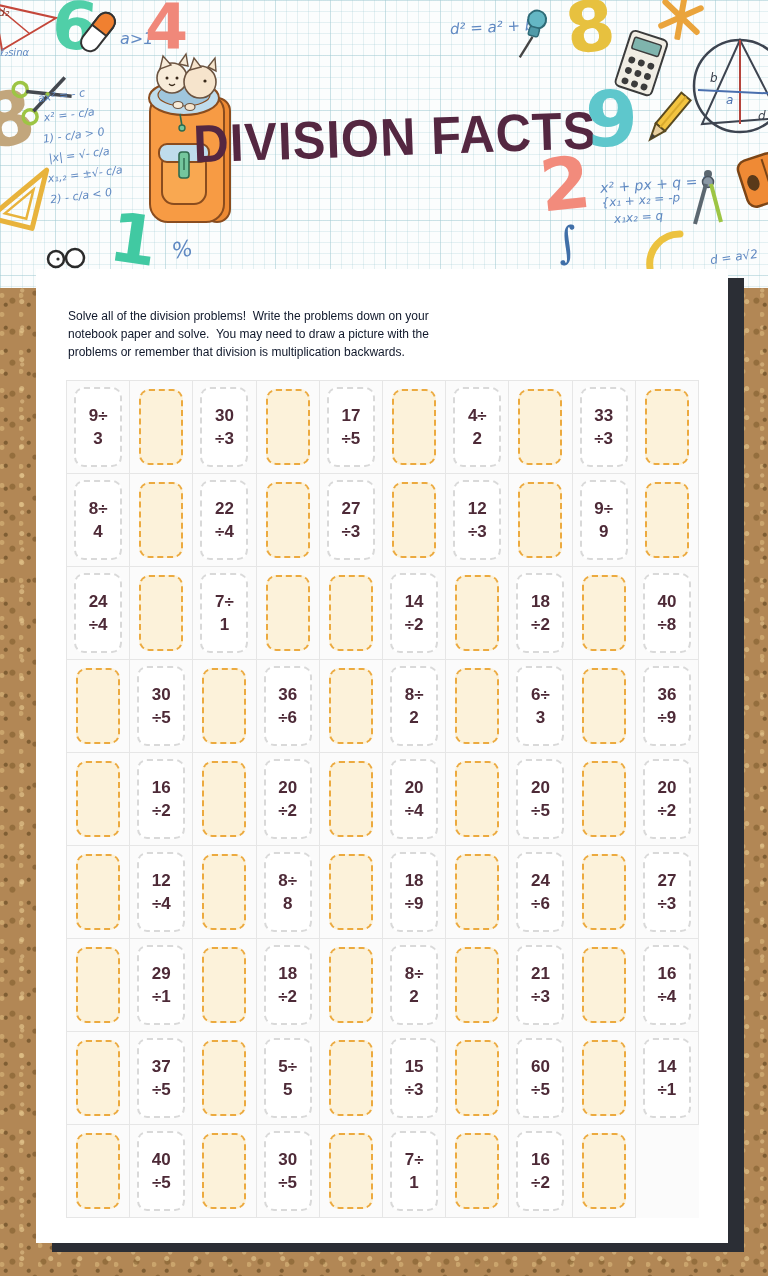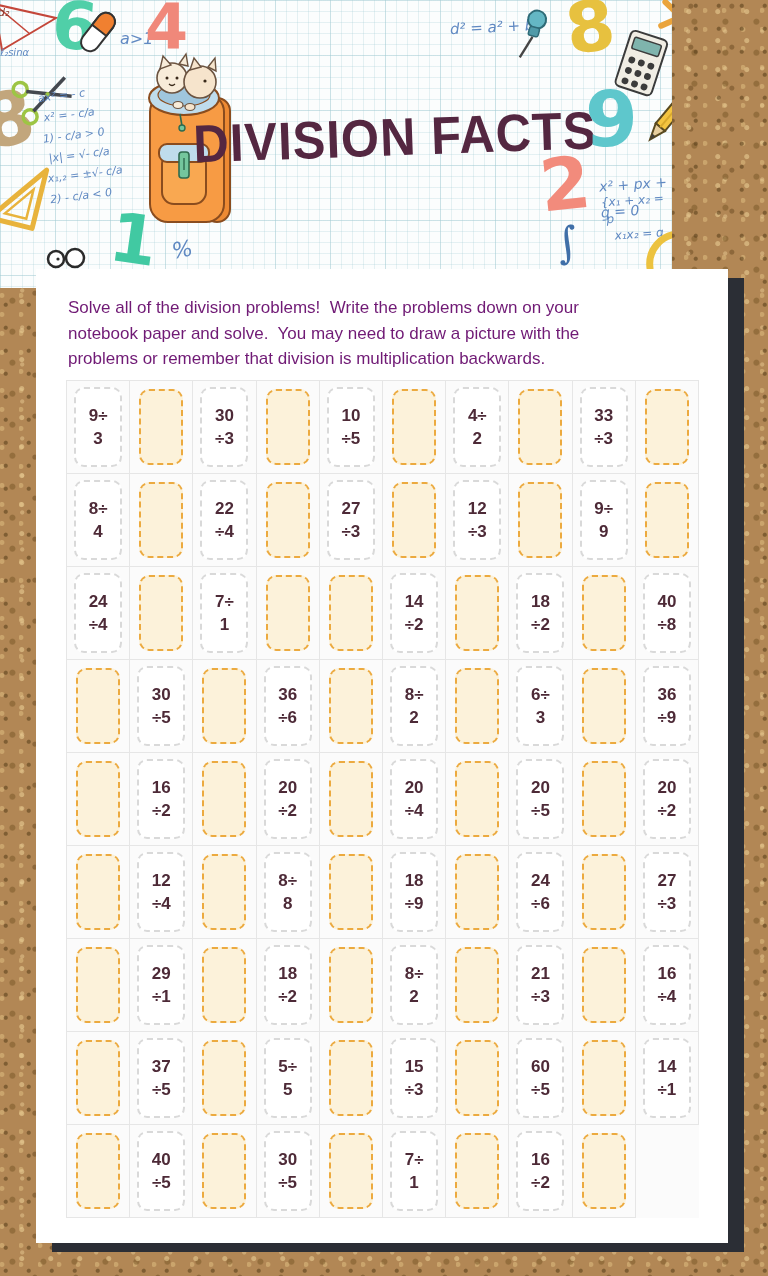--- a/index.html
+++ b/index.html
@@ -11,21 +11,21 @@
       radial-gradient(circle at 25% 25%, rgba(86,60,24,.55) 0 1.5px, transparent 2.6px),
       radial-gradient(circle at 75% 40%, rgba(232,203,146,.6) 0 2px, transparent 3px),
       radial-gradient(circle at 40% 70%, rgba(118,86,38,.5) 0 2.4px, transparent 3.6px),
       radial-gradient(circle at 60% 85%, rgba(236,208,152,.45) 0 1.6px, transparent 2.6px),
       radial-gradient(circle at 85% 15%, rgba(96,66,26,.45) 0 2px, transparent 3px),
       radial-gradient(circle at 10% 55%, rgba(222,188,128,.55) 0 2px, transparent 3px);
     background-size:23px 23px,29px 29px,31px 31px,37px 37px,41px 41px,19px 19px;
   }
   
   .banner{
-    position:absolute;left:0;top:0;width:672px;height:288px;overflow:hidden;
+    position:absolute;left:0;top:0;width:768px;height:288px;overflow:hidden;
     background-color:#fbfdfd;
     background-image:
       linear-gradient(rgba(168,205,213,.28) 1px, transparent 1px),
       linear-gradient(90deg, rgba(168,205,213,.28) 1px, transparent 1px),
       linear-gradient(rgba(150,195,205,.35) 1px, transparent 1px),
       linear-gradient(90deg, rgba(150,195,205,.35) 1px, transparent 1px);
     background-size:11px 11px,11px 11px,55px 55px,55px 55px;
   }
   .dd{position:absolute;font-family:"DejaVu Sans",sans-serif;}
   .num{font-weight:700;line-height:1;}
@@ -35,22 +35,22 @@
     font-size:49px;font-weight:900;letter-spacing:1px;color:#542741;
     transform:rotate(-2deg) scaleY(1.08);line-height:1.2;
     font-family:"Liberation Sans",sans-serif;
   }
   
   .card{
     position:absolute;left:36px;top:269px;width:692px;height:974px;
     background:#ffffff;box-shadow:16px 9px 0 #2b2e35;
   }
   .instructions{
-    margin:26px 28px 0 32px;font-size:17px;line-height:1.5;font-weight:500;
-    color:#701a75;white-space:pre-wrap;
+    margin:38px 28px 0 32px;font-size:12px;line-height:1.5;font-weight:500;
+    color:#0f172a;white-space:pre-wrap;
   }
   .grid{
     position:absolute;left:30px;top:111px;width:632px;
     display:grid;grid-template-columns:repeat(10,1fr);
     border-left:1px solid #e6e6e6;border-top:1px solid #e6e6e6;background:#fbfbfb;
   }
   .cell{
     height:92px;border-right:1px solid #e6e6e6;border-bottom:1px solid #e6e6e6;
     display:flex;align-items:center;justify-content:center;background:#fbfbfb;
   }
@@ -223,21 +223,21 @@
           <div class="pcard">
             <div>30</div>
             <div>÷3</div>
           </div>
         </div>
         <div class="cell">
           <div class="acard"></div>
         </div>
         <div class="cell">
           <div class="pcard">
-            <div>10</div>
+            <div>17</div>
             <div>÷5</div>
           </div>
         </div>
         <div class="cell">
           <div class="acard"></div>
         </div>
         <div class="cell">
           <div class="pcard">
             <div>4÷</div>
             <div>2</div>

